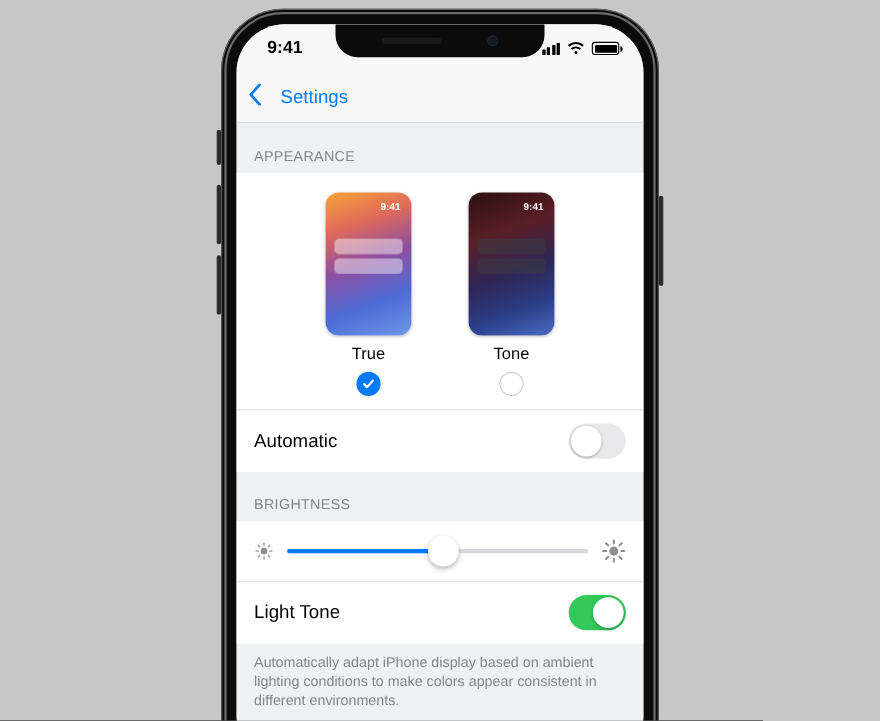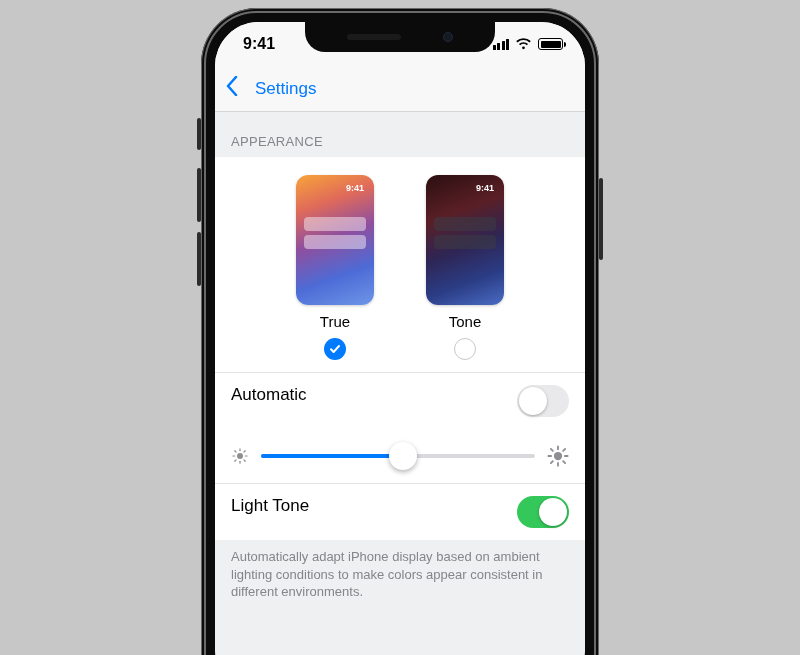--- a/index.html
+++ b/index.html
@@ -79,21 +79,21 @@
   }
   .back { display:flex; align-items:center; color:#007aff; font-size:17px; gap:16px; }
   .back svg { width:14px; height:20px; }
   .title { font-weight:600; font-size:17px; margin-left: 8px; color:#000; }
 
   
   .content { background:#eef0f2; }
   .sec-label { padding: 22px 16px 8px; color:#85858a; font-size:13px; letter-spacing:.3px; }
   .card { background:#fff; }
   .row {
-    display:flex; justify-content:space-between;
+    display:flex; align-items:center; justify-content:space-between;
     padding: 12px 16px; min-height:48px;
   }
   .row + .row, .divider-top { border-top:1px solid #e3e3e6; }
   .row-label { font-size:17px; color:#000; }
 
   
   .appearance-row {
     display:flex; justify-content:center; gap:52px;
     padding: 18px 0 12px;
   }
@@ -219,20 +219,21 @@
         </div>
 
         <div class="row divider-top">
           <span class="row-label">Automatic</span>
           <div class="switch off">
               <div class="knob"></div>
             </div>
         </div>
       </div>
 
+      <div class="sec-label">BRIGHTNESS</div>
 
       <div class="card">
         <div class="slider-row">
           <span class="sunicon">
             <svg width="18" height="18" viewBox="0 0 24 24">
                 <circle cx="12" cy="12" r="4" fill="#8e8e93"></circle>
                 <g stroke="#8e8e93" stroke-width="1.6" stroke-linecap="round">
                   <line x1="12" y1="2.5" x2="12" y2="5"></line>
                   <line x1="12" y1="19" x2="12" y2="21.5"></line>
                   <line x1="2.5" y1="12" x2="5" y2="12"></line>

